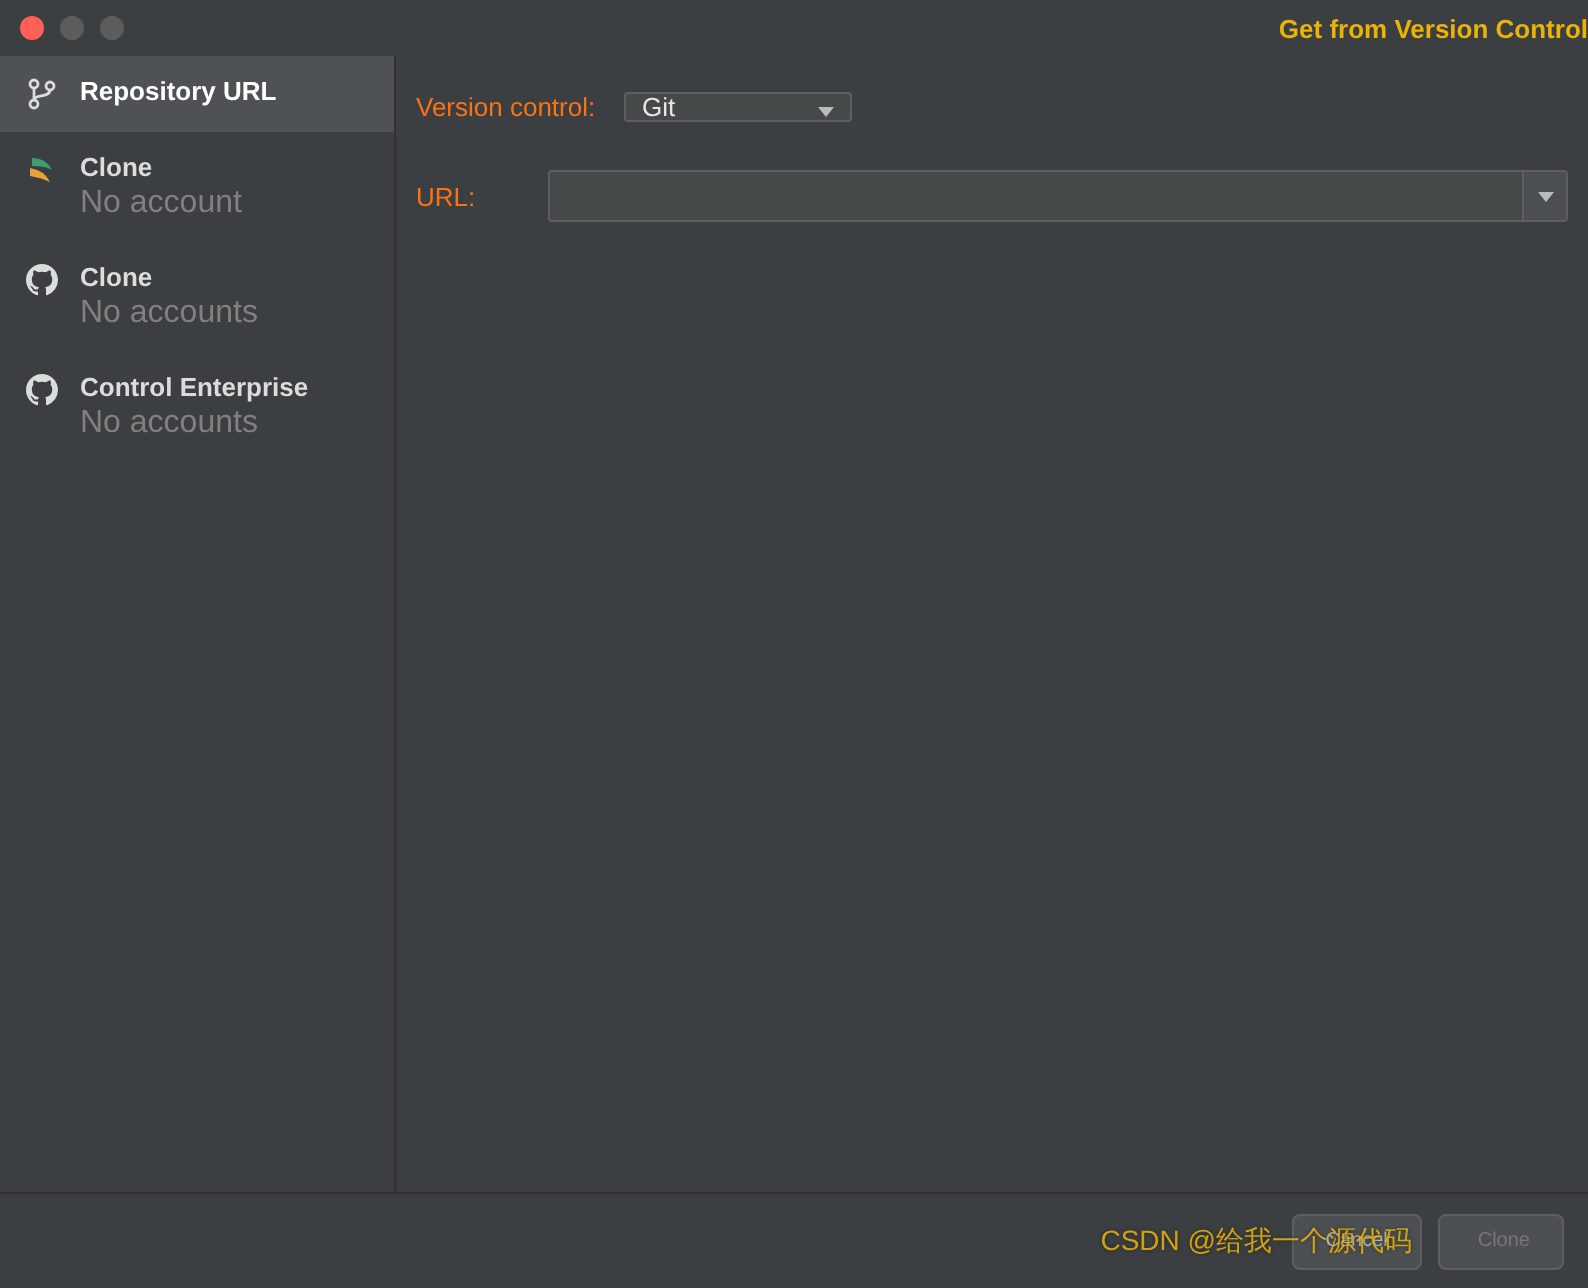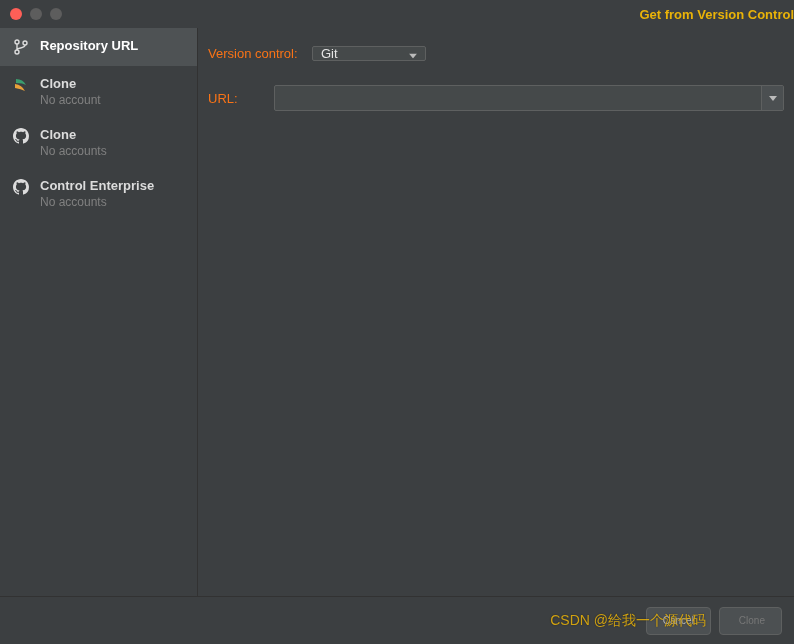--- a/index.html
+++ b/index.html
@@ -71,21 +71,21 @@
     }
     .sidebar-item .label {
       color: #dcdcdc;
       font-weight: 600;
     }
     .sidebar-item.selected .label {
       color: #ffffff;
     }
     .sidebar-item .sub {
       color: #808080;
-      font-size: 12px;
+      font-size: 16px;
     }
     .content {
       flex: 1;
       padding: 18px 10px 10px 10px;
     }
     .row {
       display: flex;
       align-items: center;
       margin-bottom: 14px;
     }

